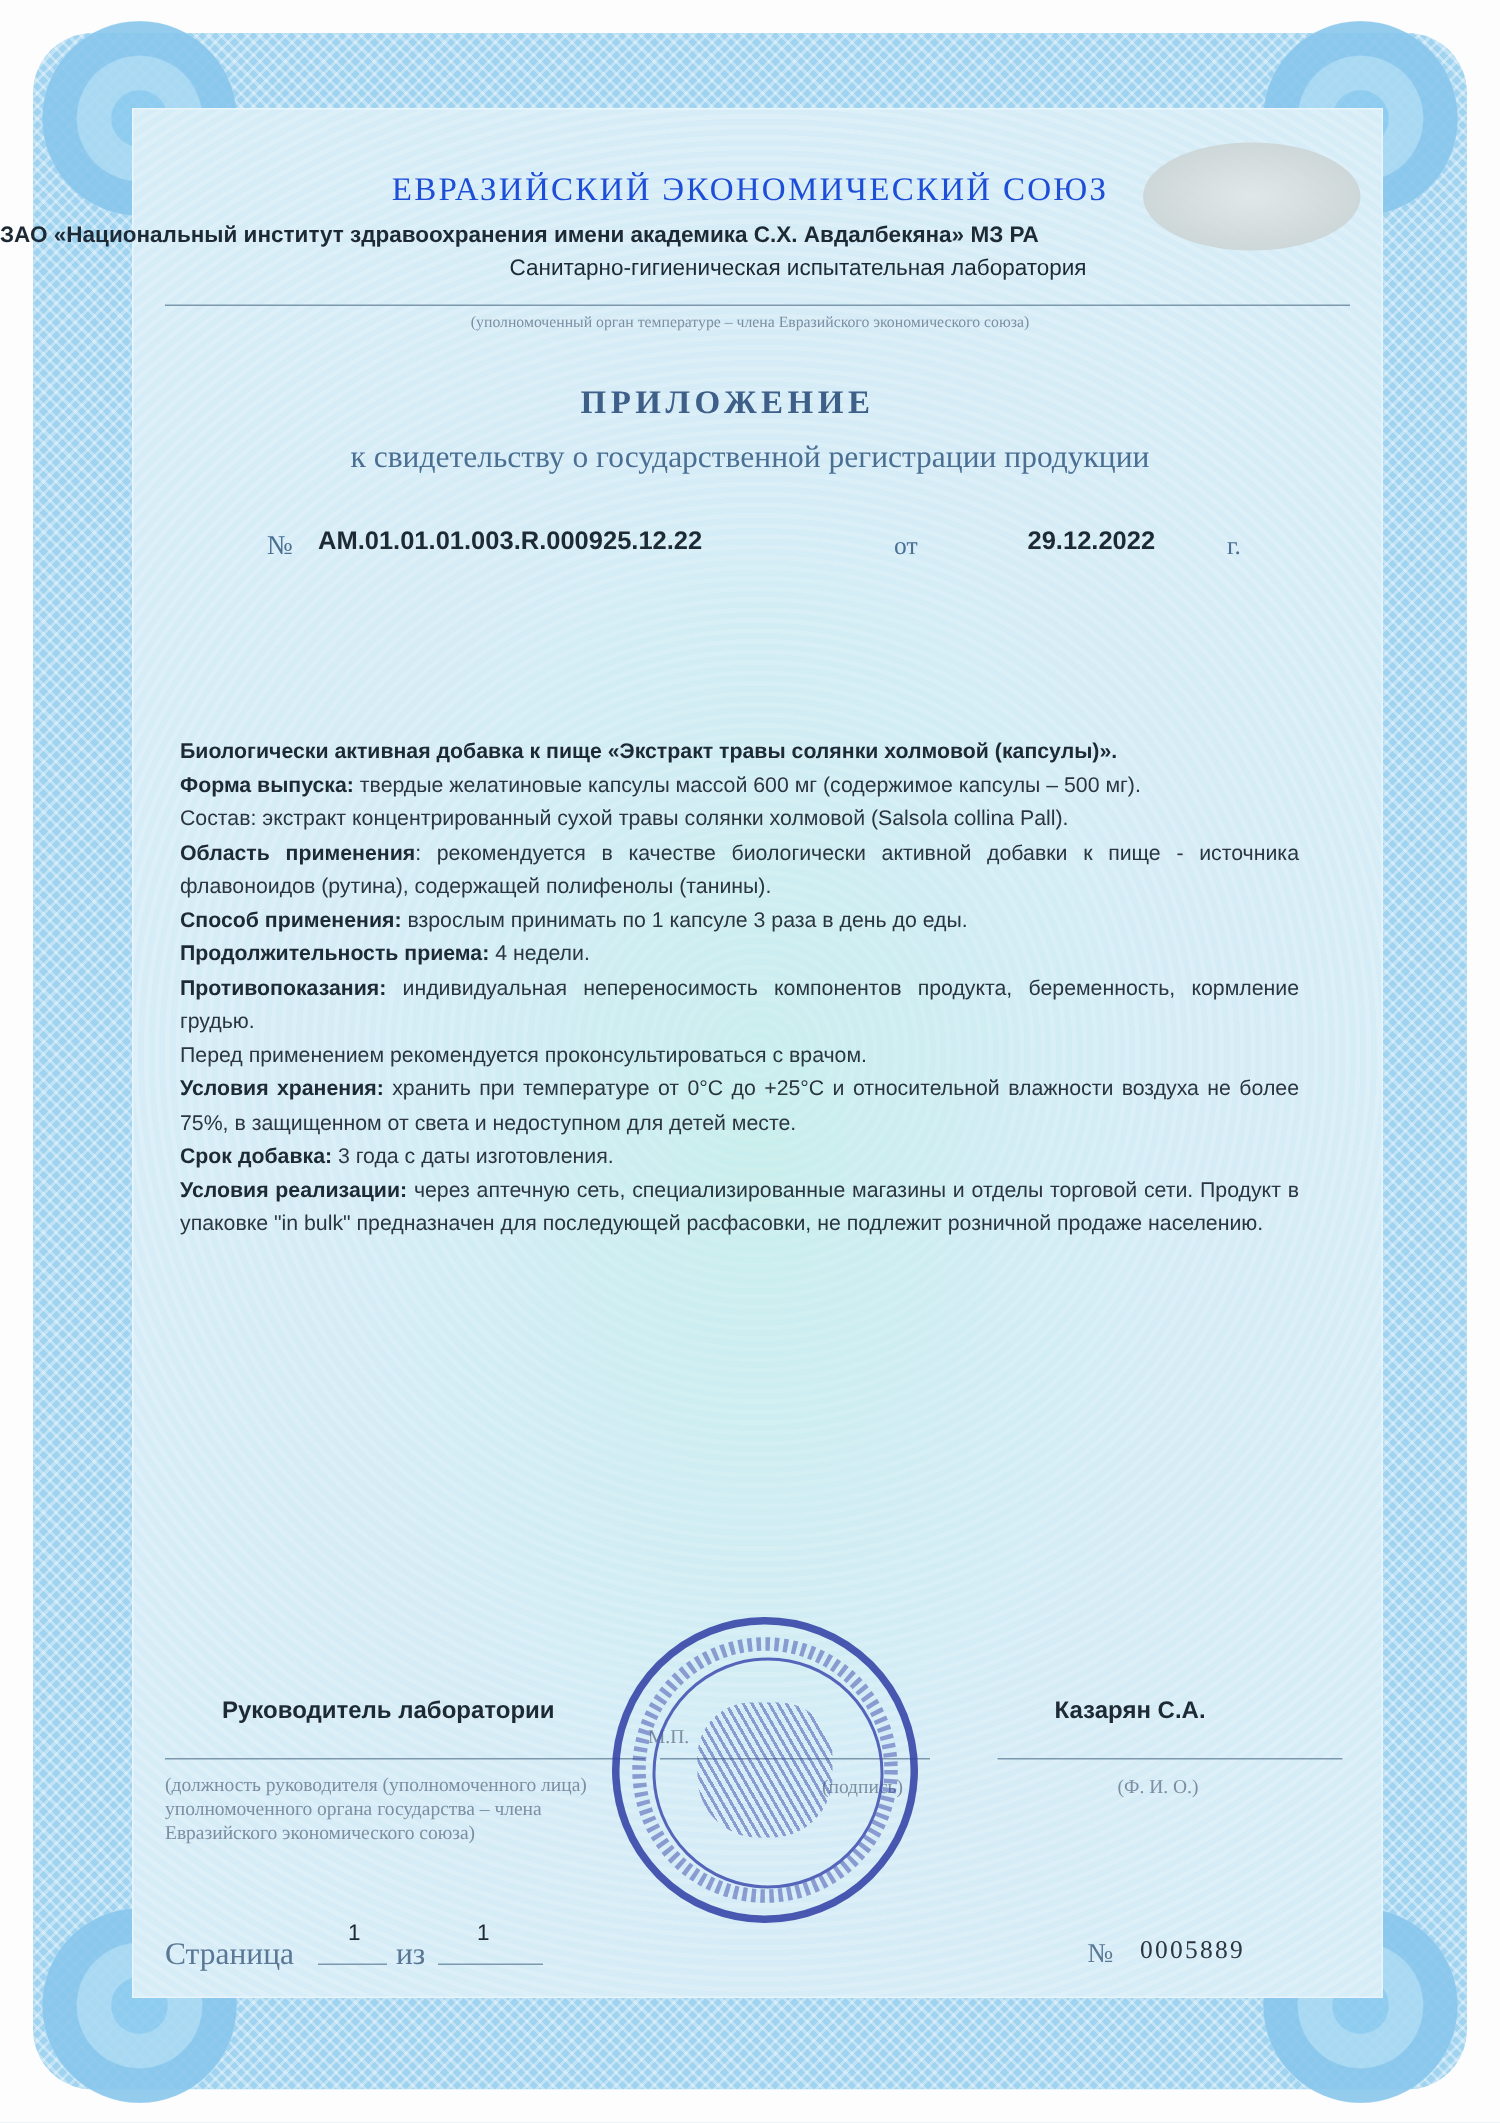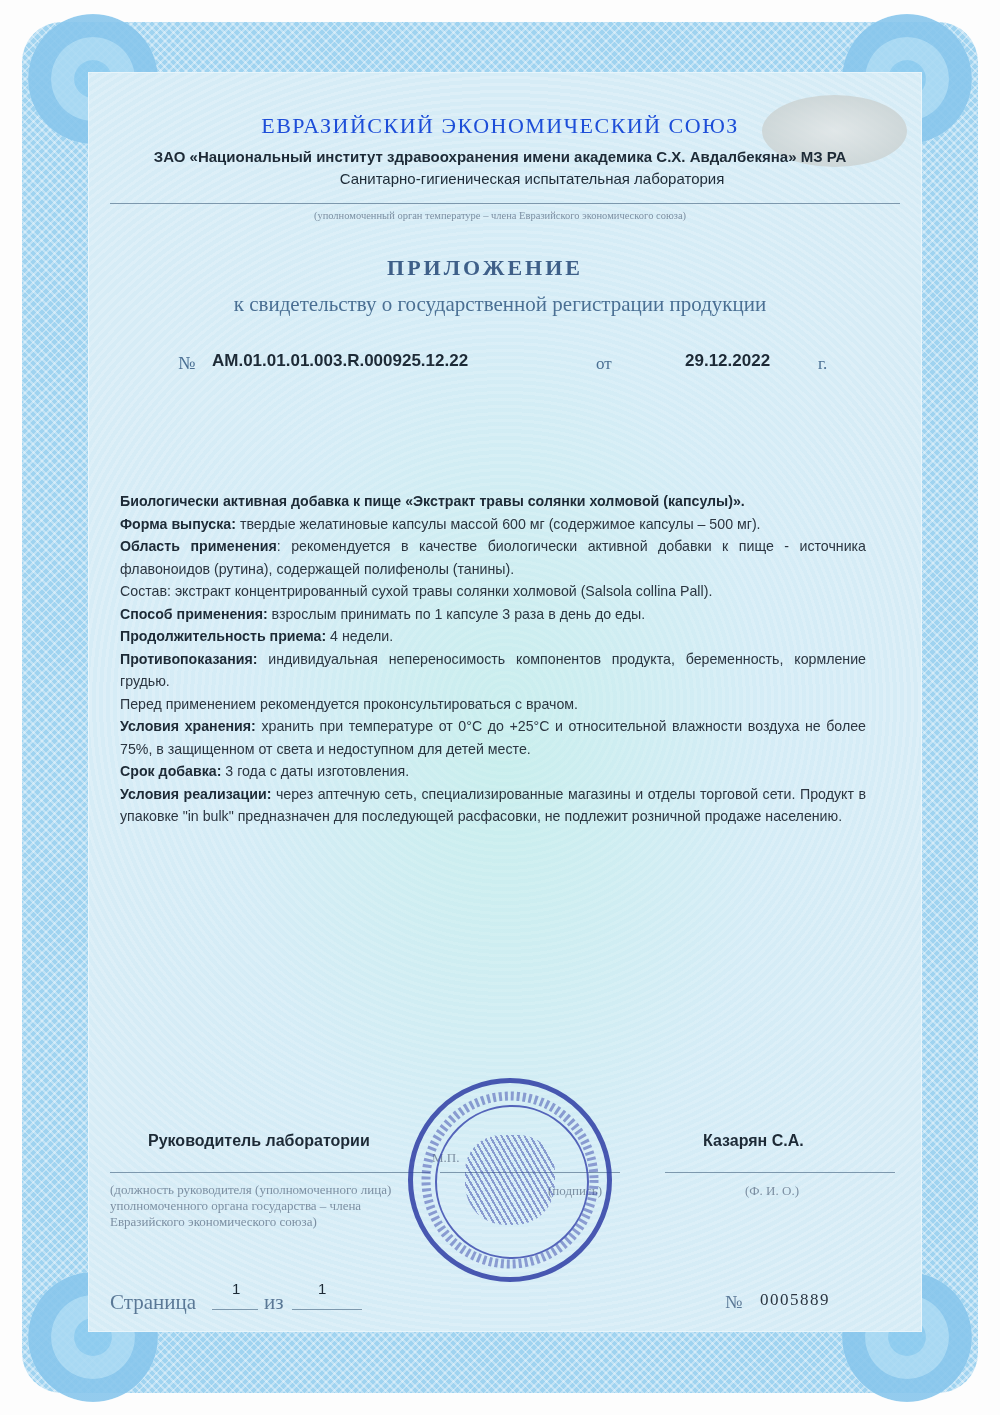--- a/index.html
+++ b/index.html
@@ -29,21 +29,21 @@
     border:1px solid #e8f5fb;
   }
   .hologram {
     position:absolute; left:762px; top:95px; width:145px; height:72px; border-radius:50%;
     background: radial-gradient(ellipse, #e2e6e6 0%, #cfd6d6 60%, #c3cccc 100%);
     opacity:0.85;
   }
   .t { position:absolute; white-space:nowrap; }
   .union { top:113px; left:0; width:1000px; text-align:center; font-family:"Liberation Serif", serif;
     font-size:22px; letter-spacing:1.5px; color:#1d4ed8; }
-  .inst { top:148px; left:0; width:1000px; text-align:center; font-size:15px; font-weight:bold; color:#1d2a36; }
+  .inst { top:148px; left:0; width:1000px; text-align:left; font-size:15px; font-weight:bold; color:#1d2a36; }
   .lab { top:170px; left:0; width:1000px; text-align:center; font-size:15px; font-weight:normal; color:#1d2a36;padding-left:32px; }
   .hline { position:absolute; height:1px; background:#7d98ad; }
   .note-top { top:210px; left:0; width:1000px; text-align:center; font-family:"Liberation Serif", serif; font-size:10.5px; color:#7c8fa2; }
   .title { top:255px; left:0; width:970px; text-align:center; font-family:"Liberation Serif", serif;
     font-size:22px; font-weight:bold; letter-spacing:3px; color:#3e5f88; }
   .subtitle { top:292px; left:0; width:1000px; text-align:center; font-family:"Liberation Serif", serif; font-size:21px; color:#4a6f93; }
   .no-sign { top:353px; left:178px; font-family:"Liberation Serif", serif; font-size:18px; color:#4a6f93; }
   .reg-no { top:351px; left:212px; font-size:17px; font-weight:bold; color:#1d2a36; }
   .ot { top:354px; left:596px; font-family:"Liberation Serif", serif; font-size:17px; color:#4a6f93; }
   .date { top:351px; left:685px; font-size:17px; font-weight:bold; color:#1d2a36; }
@@ -96,22 +96,22 @@
 <div class="t subtitle">к свидетельству о государственной регистрации продукции</div>
 <div class="t no-sign">№</div>
 <div class="t reg-no">AM.01.01.01.003.R.000925.12.22</div>
 <div class="t ot">от</div>
 <div class="t date">29.12.2022</div>
 <div class="t g">г.</div>
 
 <div class="body-text">
   <p><b>Биологически активная добавка к пище «Экстракт травы солянки холмовой (капсулы)».</b></p>
   <p><b>Форма выпуска:</b><span> твердые желатиновые капсулы массой 600 мг (содержимое капсулы – 500 мг).</span></p>
+  <p>Состав: экстракт концентрированный сухой травы солянки холмовой (Salsola collina Pall).</p>
   <p><b>Область применения</b><span>: рекомендуется в качестве биологически активной добавки к пище - источника флавоноидов (рутина), содержащей полифенолы (танины).</span></p>
-  <p>Состав: экстракт концентрированный сухой травы солянки холмовой (Salsola collina Pall).</p>
   <p><b>Способ применения:</b><span> взрослым принимать по 1 капсуле 3 раза в день до еды.</span></p>
   <p><b>Продолжительность приема:</b><span> 4 недели.</span></p>
   <p><b>Противопоказания:</b><span> индивидуальная непереносимость компонентов продукта, беременность, кормление грудью.</span></p>
   <p>Перед применением рекомендуется проконсультироваться с врачом.</p>
   <p><b>Условия хранения:</b><span> хранить при температуре от 0°С до +25°С и относительной влажности воздуха не более 75%, в защищенном от света и недоступном для детей месте.</span></p>
   <p><b>Срок добавка:</b><span> 3 года с даты изготовления.</span></p>
   <p><b>Условия реализации:</b><span> через аптечную сеть, специализированные магазины и отделы торговой сети. Продукт в упаковке "in bulk" предназначен для последующей расфасовки, не подлежит розничной продаже населению.</span></p>
 </div>
 
 <div class="t sig-role">Руководитель лаборатории</div>

